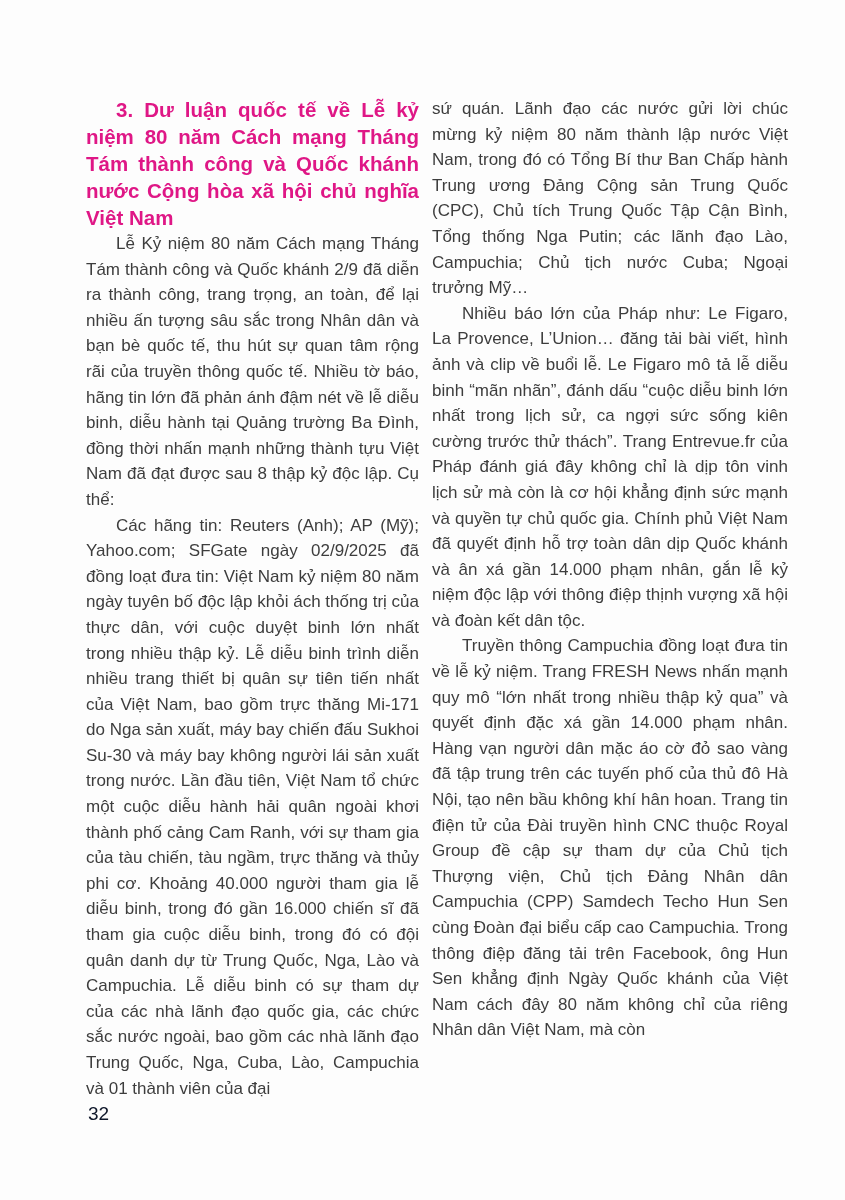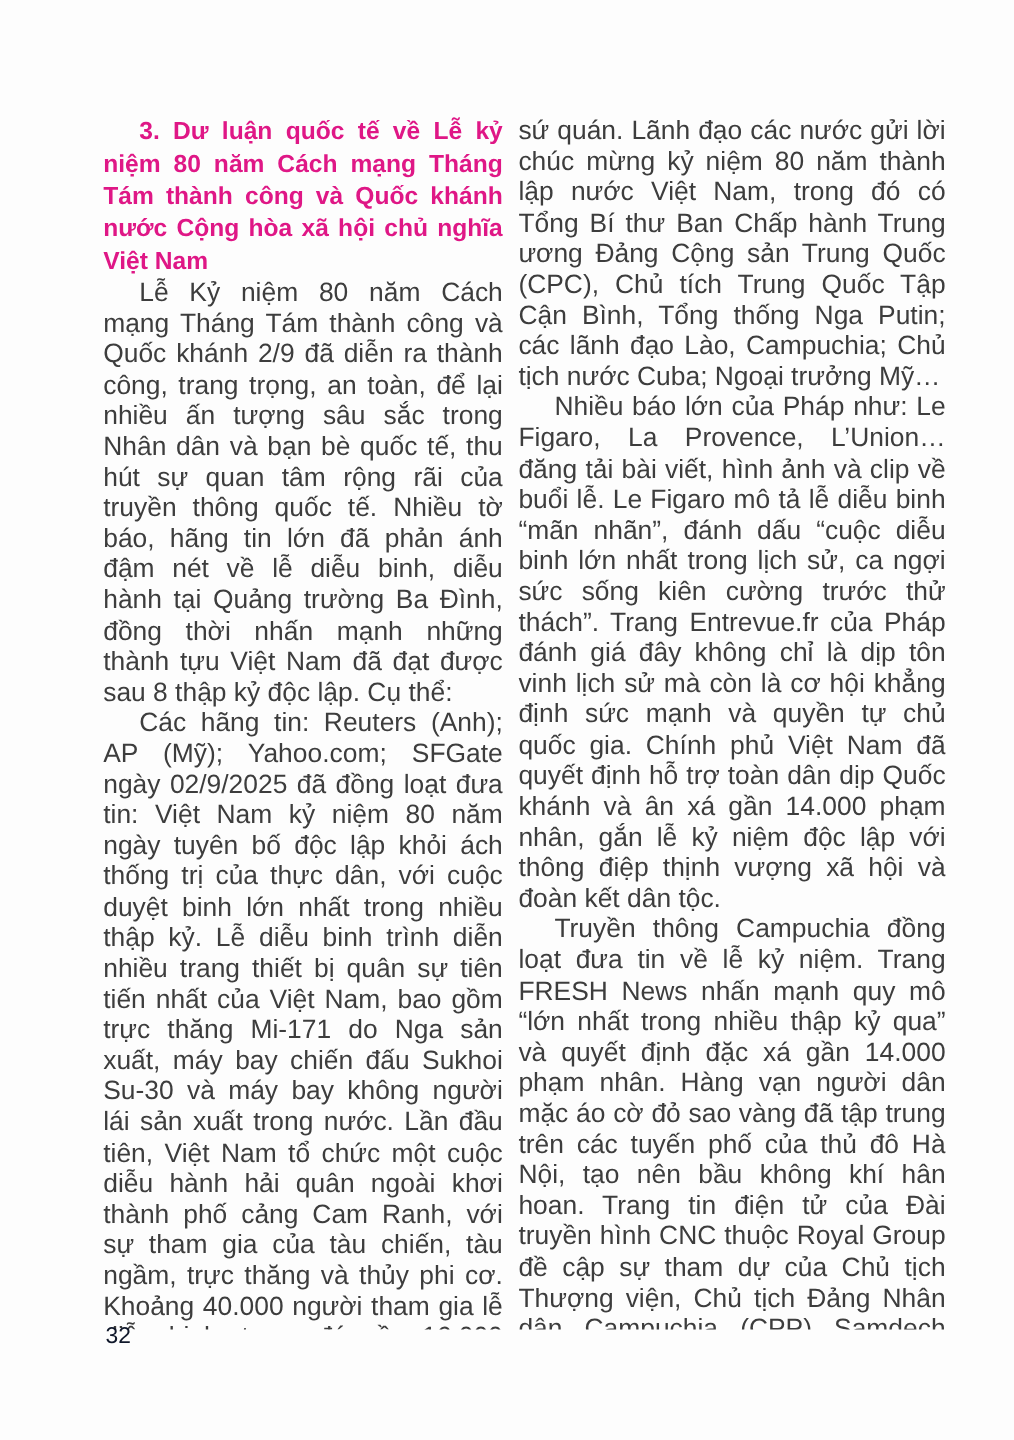--- a/index.html
+++ b/index.html
@@ -39,21 +39,21 @@
     margin: 0;
     font-size: 20.5px;
     line-height: 27px;
     font-weight: bold;
     color: #df1786;
     text-align: justify;
     text-indent: 30px;
   }
   p.para {
     margin: 0;
-    font-size: 22px;
+    font-size: 17px;
     line-height: 25.6px;
     color: #3d3d3d;
     text-align: justify;
   }
   p.indent { text-indent: 30px; }
   .page-number {
     position: absolute;
     left: 88px;
     top: 1102px;
     font-size: 19px;

